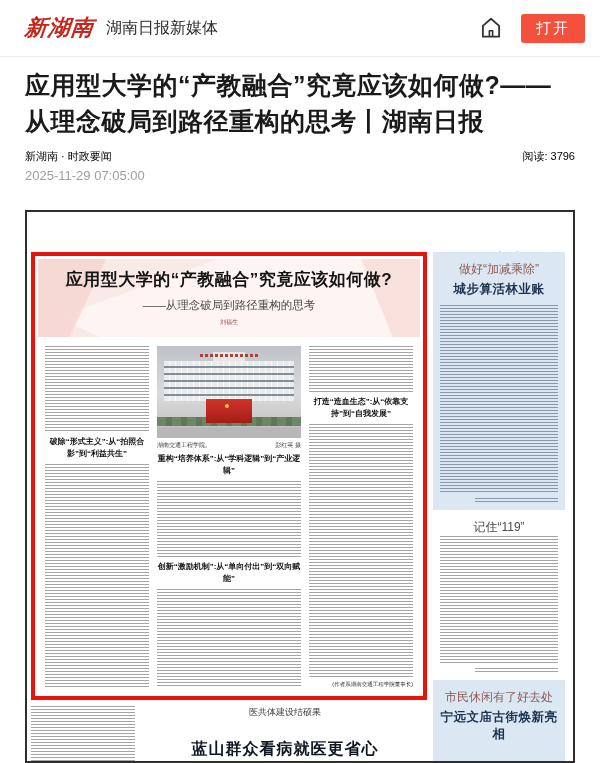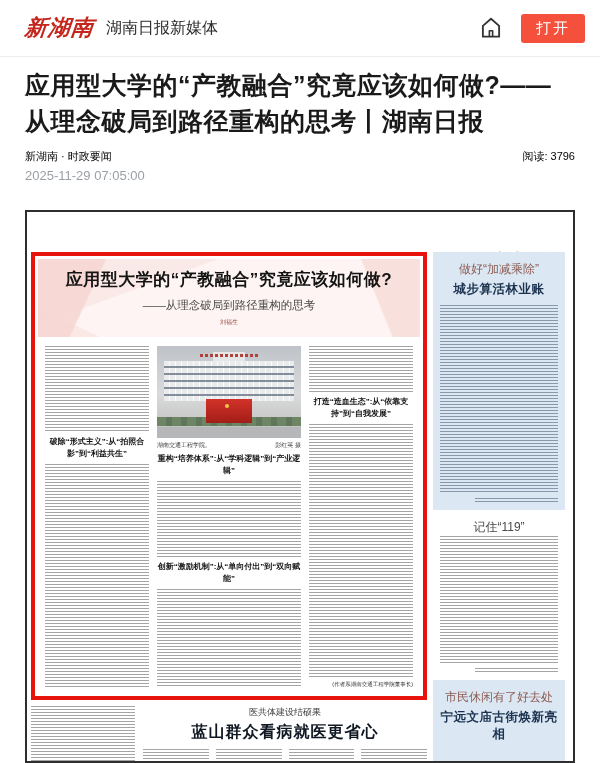--- a/index.html
+++ b/index.html
@@ -89,21 +89,21 @@
   .r-kick{font-size:12px;text-align:center;color:var(--kicker_red);}
   .r-kick.gray{color:#4a4a4a;}
   .r-head{font-size:12.5px;font-weight:bold;text-align:center;color:var(--headline_navy);margin:3px 0 7px;letter-spacing:.5px;}
   .r-note{height:5px;width:70%;margin:4px 0 0 auto;}
 
   
   .bottom-sec{position:absolute;left:4px;right:146px;top:494px;bottom:0;display:flex;gap:8px;}
   .b-left{width:104px;}
   .b-main{flex:1;display:flex;flex-direction:column;}
   .b-kick{font-size:9px;text-align:center;color:#3d3d3d;}
-  .b-head{font-size:16px;font-weight:800;text-align:center;color:#0f1722;margin-top:3px;letter-spacing:1px;}
+  .b-head{font-size:16px;font-weight:800;text-align:center;color:#0f1722;margin-top:20px;letter-spacing:1px;}
   .b-cols{display:flex;gap:7px;margin-top:6px;flex:1;}
   .b-cols .ft{flex:1;}
 </style>
 </head>
 <body>
 
 <header class="appbar">
   <span class="logo">新湖南</span>
   <span class="brand">湖南日报新媒体</span>
   <span class="appbar-right">

